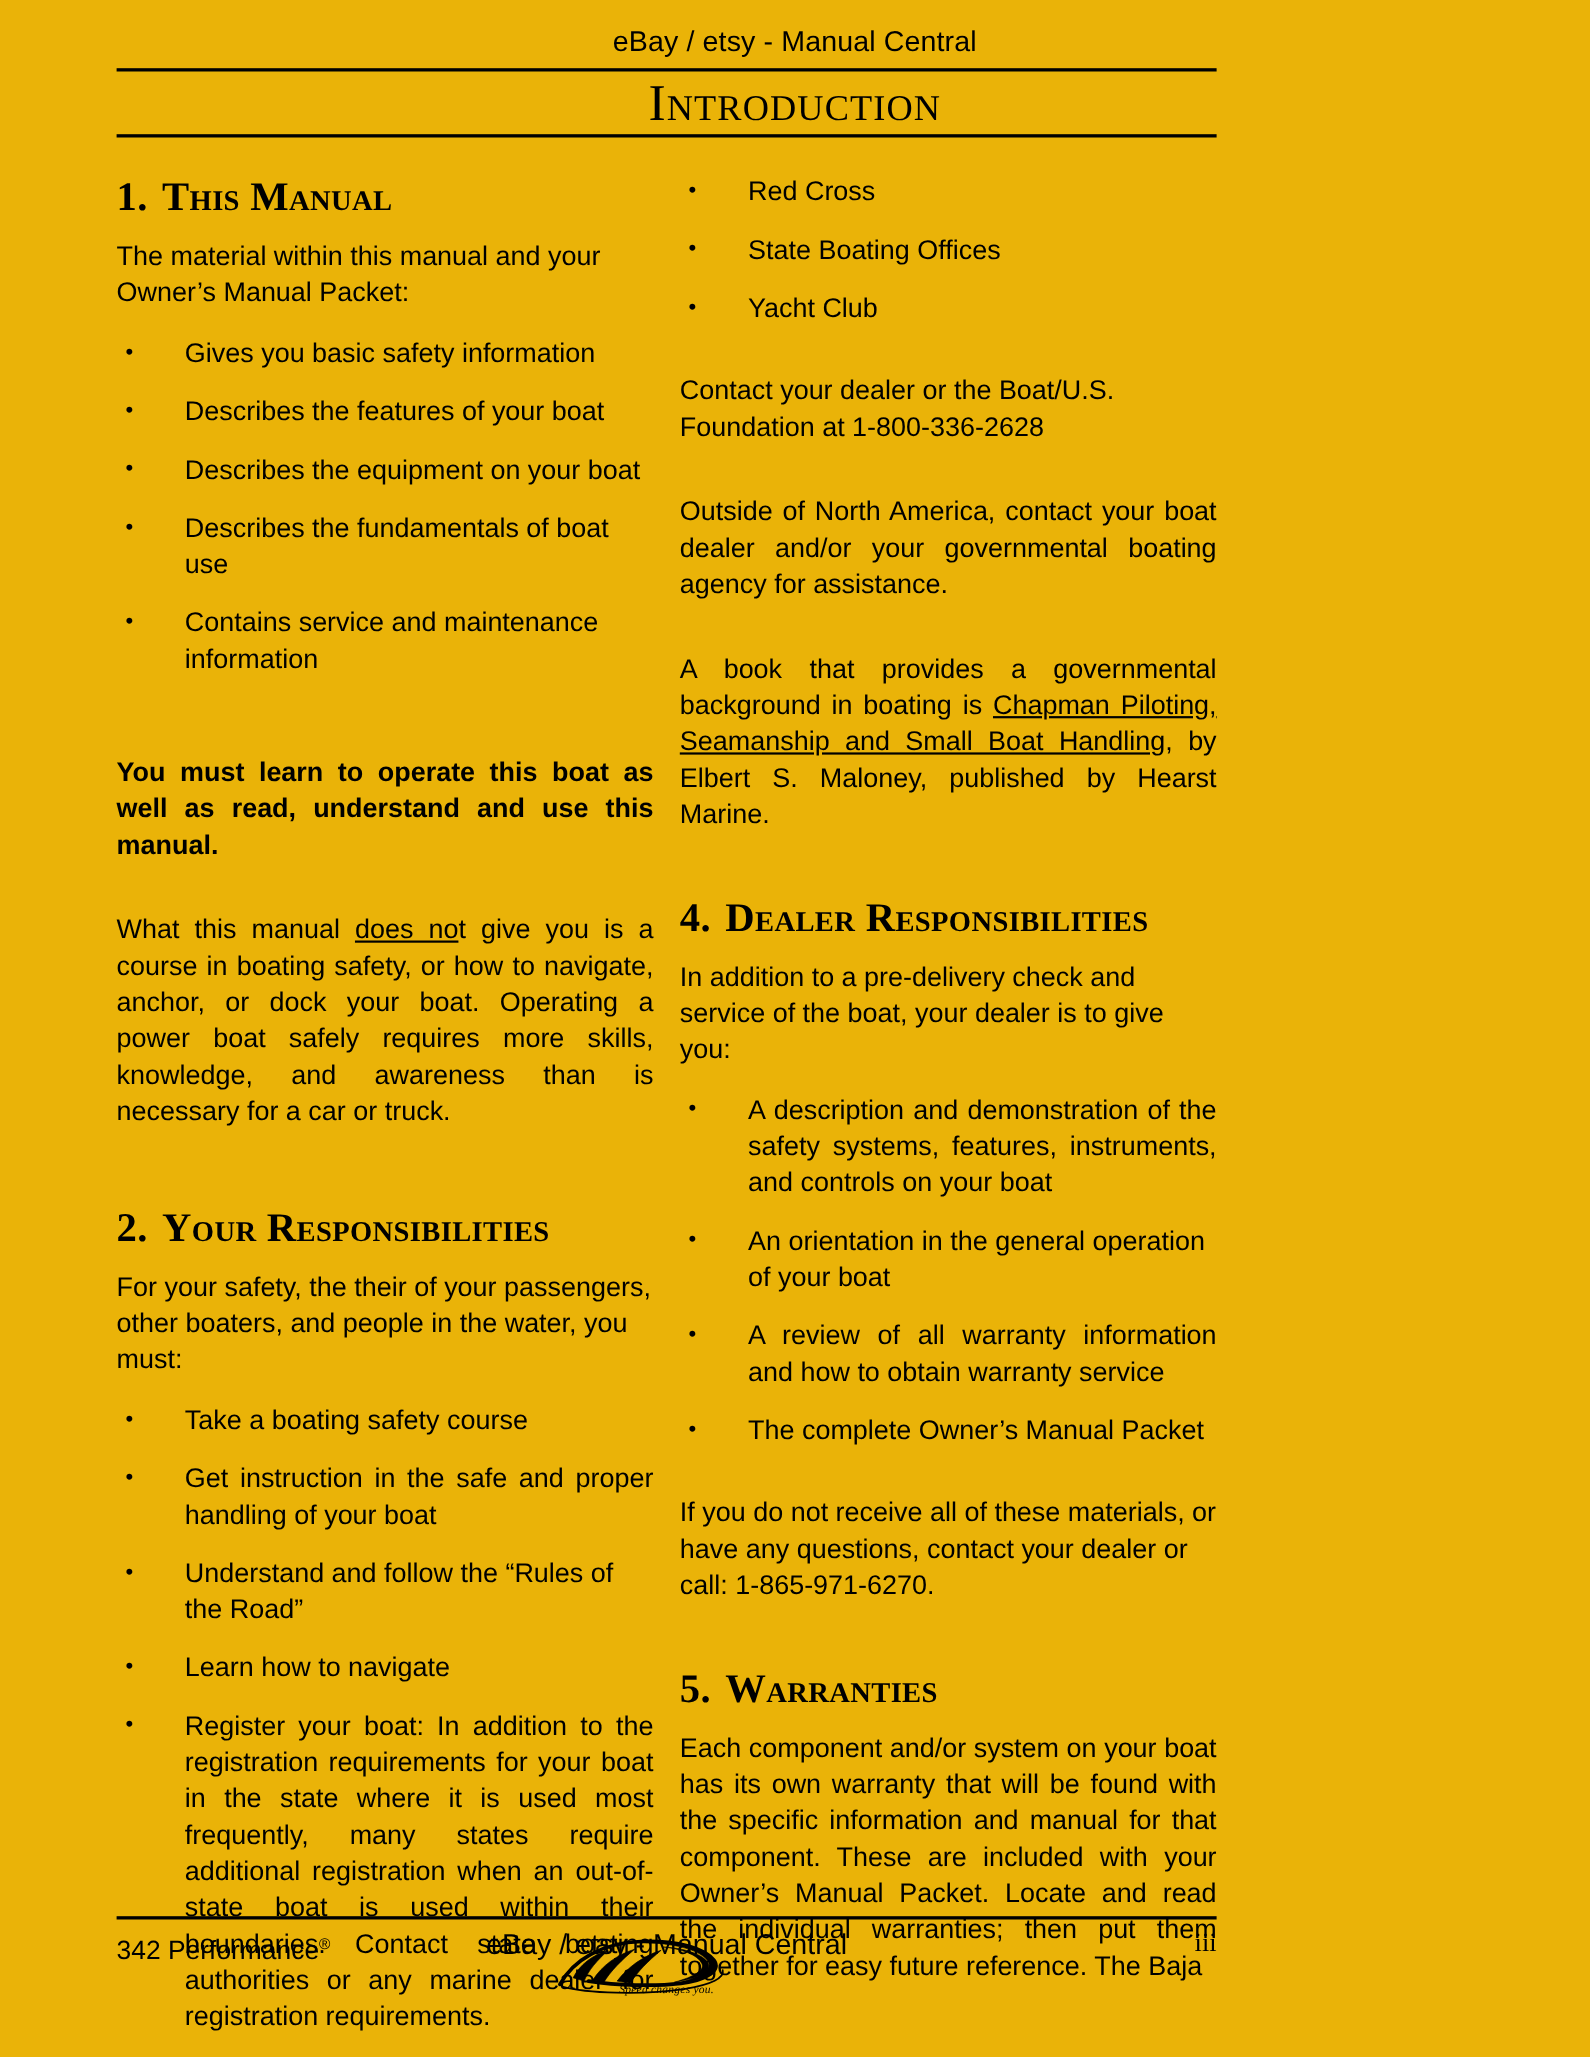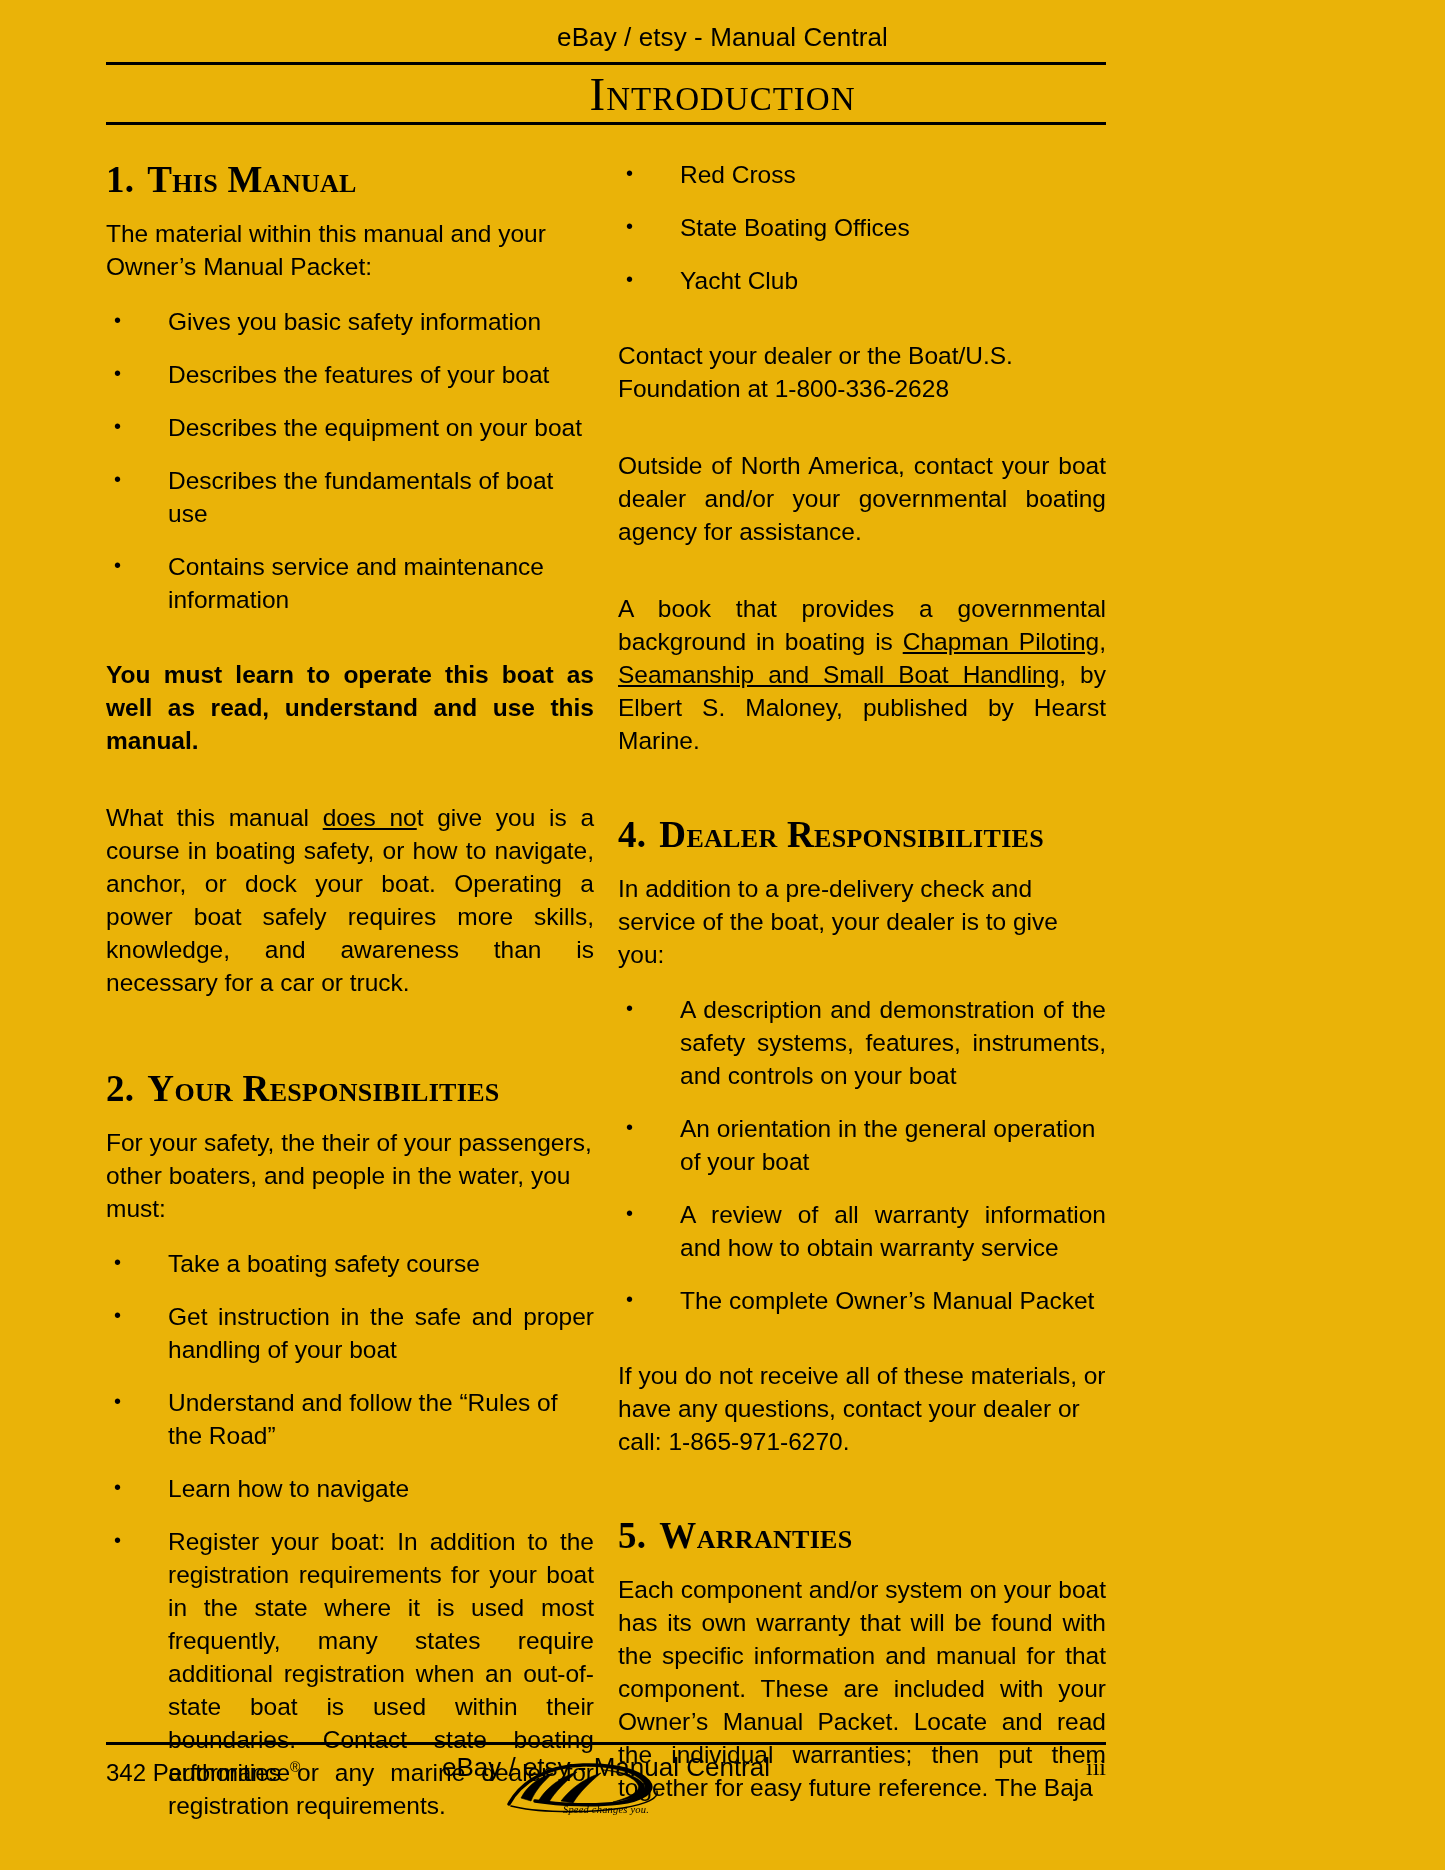--- a/index.html
+++ b/index.html
@@ -89,21 +89,21 @@
 
   
   p.body {
     font-size: 24.5px;
     line-height: 33px;
     margin: 0 0 22px 0;
     text-align: justify;
     text-justify: inter-word;
   }
   p.body.left { text-align: left; }
-  p.body.strong { font-weight: bold; }
+  p.body.strong { font-weight: bold; margin-top: 28px; }
   .u { text-decoration: underline; }
 
   
   ul.bullets {
     list-style: none;
     margin: 0 0 20px 0;
     padding: 0;
   }
   ul.bullets li {
     position: relative;

